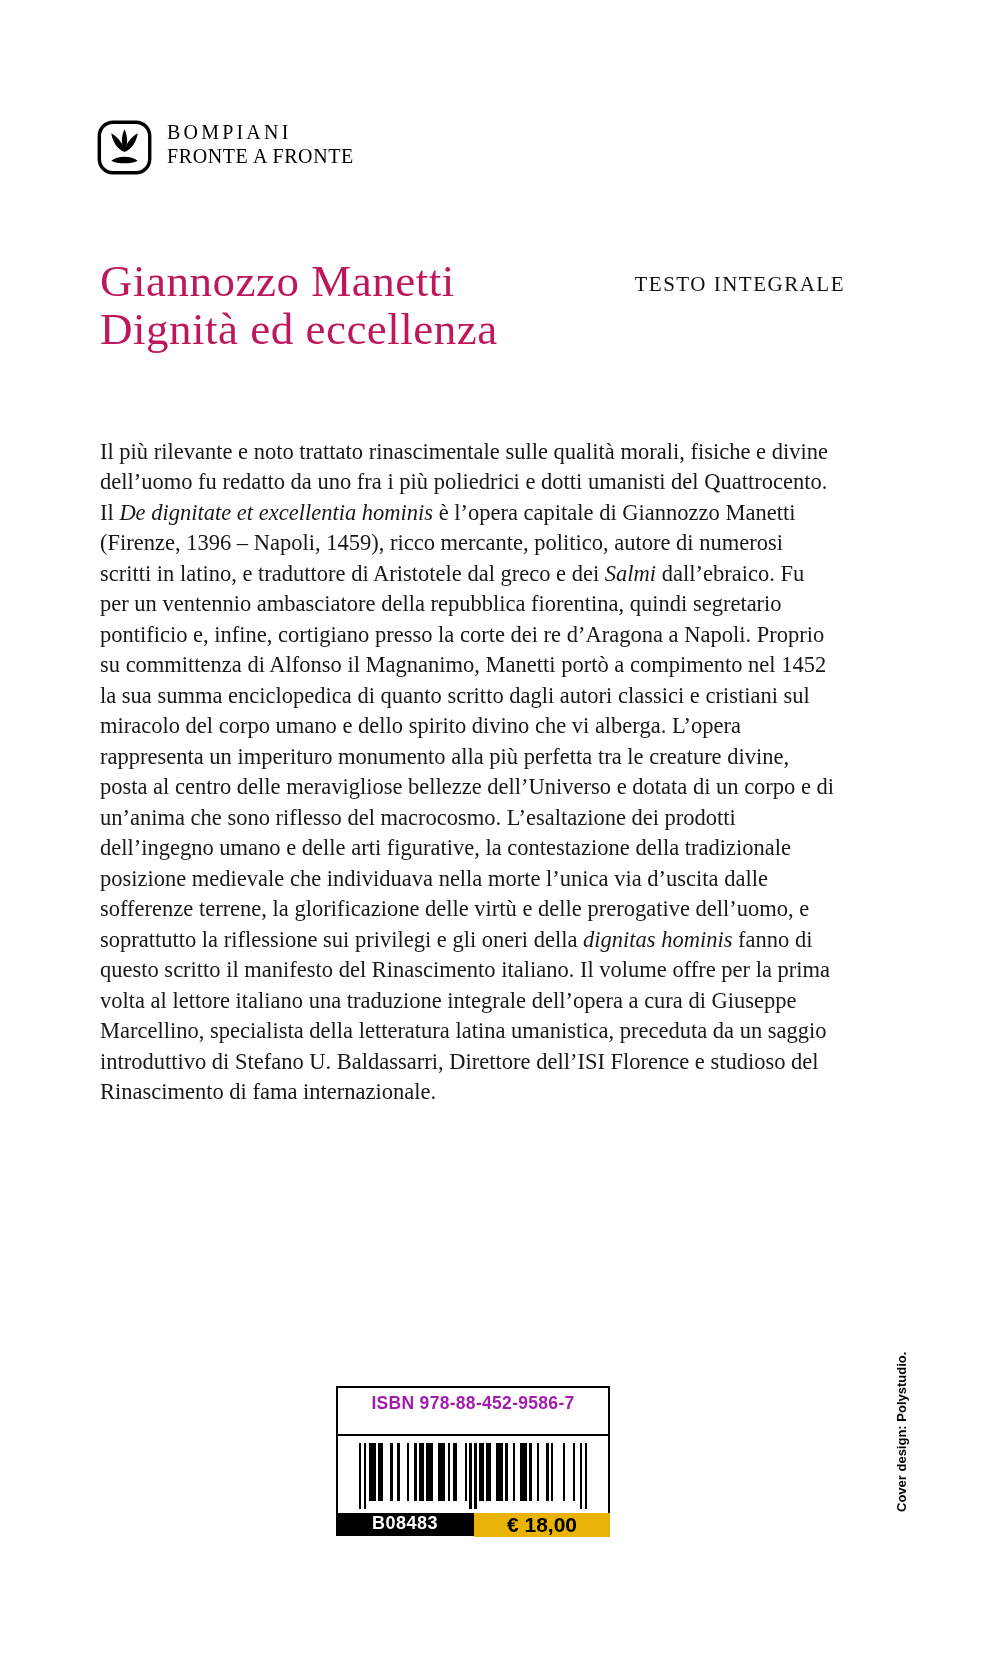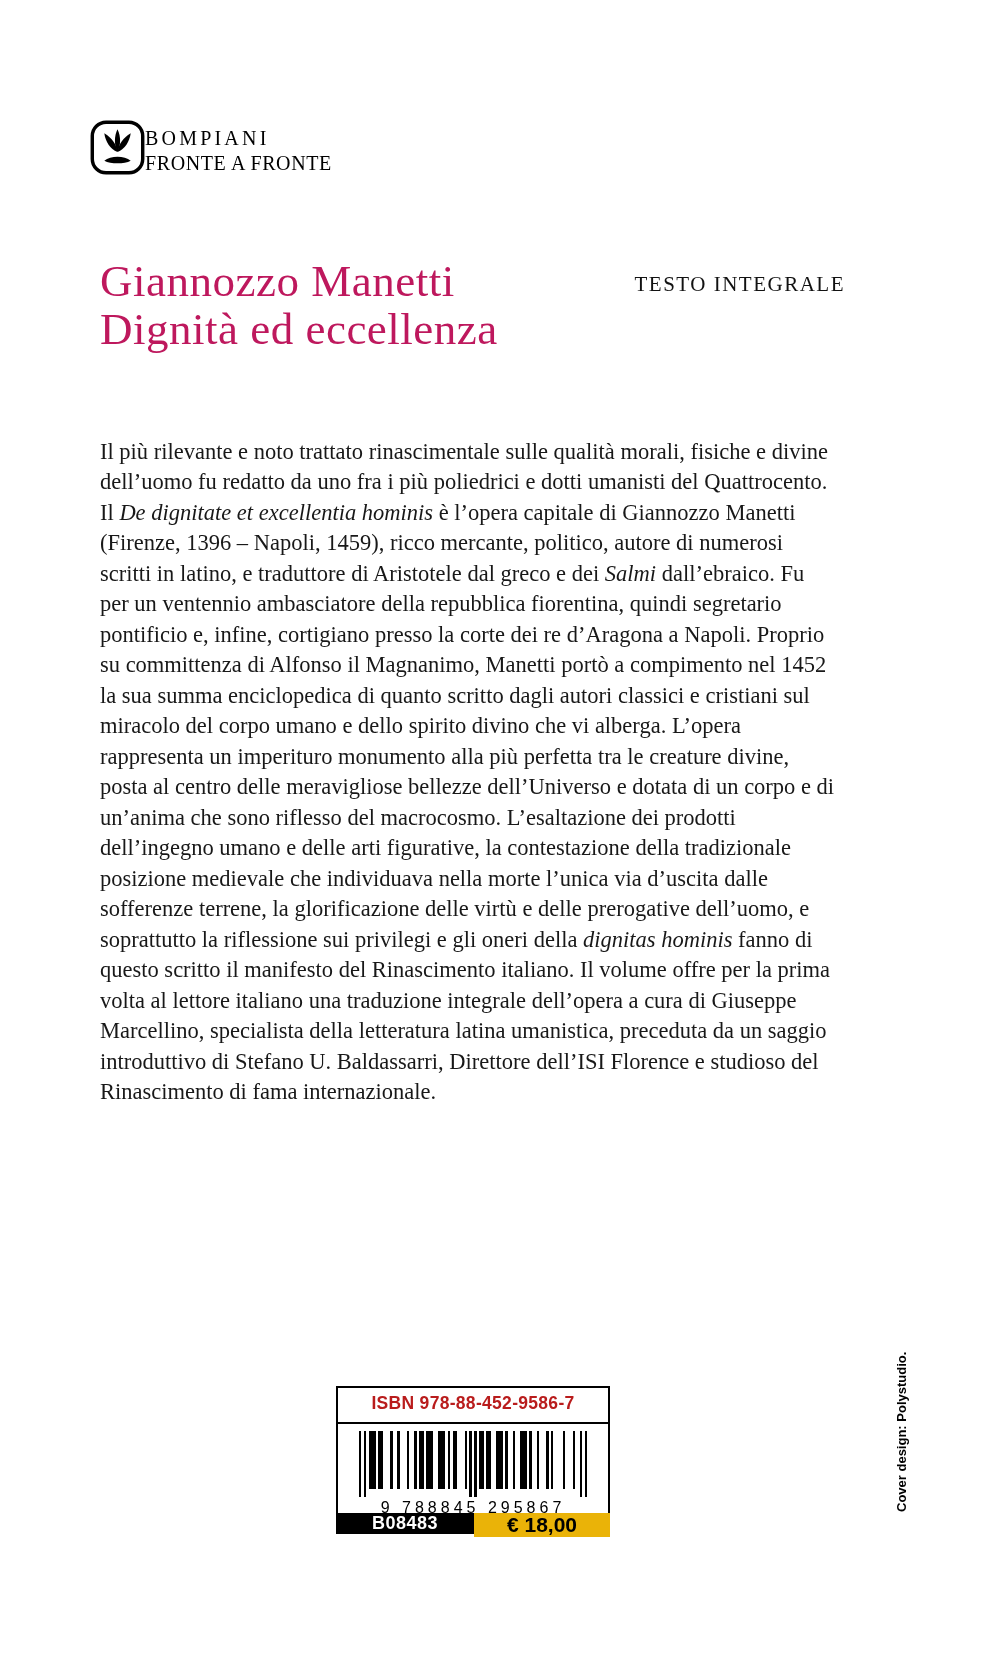--- a/index.html
+++ b/index.html
@@ -4,21 +4,21 @@
 <style>
   * { margin:0; padding:0; box-sizing:border-box; }
   html,body { background:#ffffff; }
   body { font-family:"Liberation Serif", serif; }
   .page {
     position:relative; width:1000px; height:1664px; margin:0 auto;
     background:#ffffff; overflow:hidden;
   }
 
   
-  .brand { position:absolute; left:90px; top:120px; display:flex; align-items:flex-end; }
+  .brand { position:absolute; left:97px; top:120px; display:flex; align-items:flex-start; gap:15px; }
   .logo { width:55px; height:55px; flex:0 0 auto; }
   .brand-text { color:#000; line-height:1.22; }
   .brand-publisher { font-size:20px; letter-spacing:3.2px; }
   .brand-series { font-size:20px; letter-spacing:0.6px; }
 
   
   .title-block { position:absolute; left:100px; top:258px; width:800px; }
   .book-title { font-weight:400; color:#be185d; font-size:45px; line-height:1.06; letter-spacing:0.5px; }
   .edition-note {
     position:absolute; right:155px; top:272px; color:#121212;
@@ -32,21 +32,21 @@
   }
   .blurb em { font-style:italic; }
 
   
   .isbn-box {
     position:absolute; left:336px; top:1386px; width:274px;
     border:2px solid #000; background:#fff; text-align:center;
   }
   .isbn-label {
     font-family:"Liberation Sans", sans-serif; font-weight:bold;
-    font-size:17.5px; color:#b91c1c; padding:5px 0 8px; border-bottom:2px solid #000;
+    font-size:17.5px; color:#a21caf; padding:5px 0 20px; border-bottom:2px solid #000;
     letter-spacing:0.3px;
   }
   .barcode-wrap { padding:7px 0 2px; }
   .barcode-wrap svg { display:block; margin:0 auto; }
   .barcode-digits {
     font-family:"Liberation Sans", sans-serif; font-size:16px; color:#000;
     letter-spacing:4px; padding:0 0 5px;
   }
 
   

